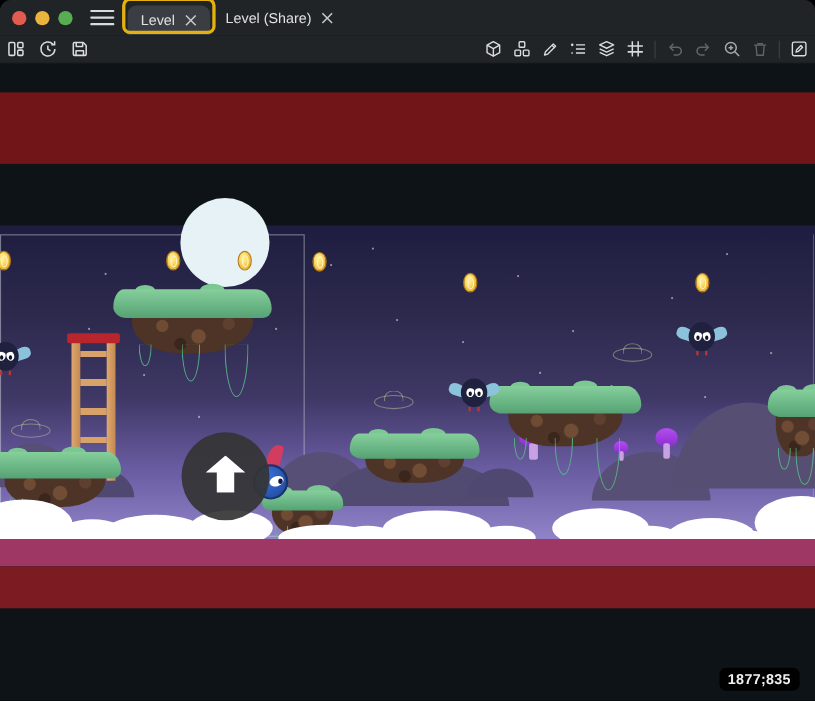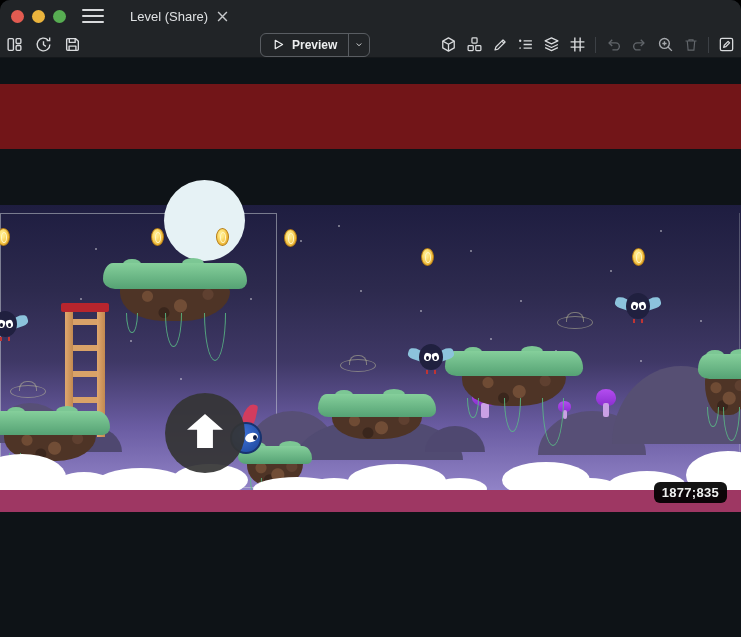--- a/index.html
+++ b/index.html
@@ -35,21 +35,21 @@
   .tb-divider{width:1px;height:16px;background:#3c4045;}
   .preview-btn{display:flex;align-items:stretch;height:24px;border:1px solid #595d62;border-radius:6px;
     color:#eceeef;background:none;overflow:hidden;}
   .preview-main{display:flex;align-items:center;gap:7px;padding:0 11px;font-size:12px;font-weight:bold;
     background:none;border:none;color:inherit;cursor:pointer;font-family:inherit;}
   .preview-chev{display:flex;align-items:center;justify-content:center;width:21px;border:none;
     border-left:1px solid #595d62;background:none;color:inherit;cursor:pointer;}
   .share-btn{display:flex;align-items:center;gap:7px;height:24px;padding:0 13px;border:none;border-radius:6px;
     background:var(--share_purple,#6246df);color:#fff;font-size:12px;font-weight:bold;cursor:pointer;font-family:inherit;}
   
-  .canvas{position:relative;width:741px;height:454px;background:var(--canvas_bg,#0e1317);overflow:hidden;}
+  .canvas{position:relative;width:741px;height:579px;background:var(--canvas_bg,#0e1317);overflow:hidden;}
   .band{position:absolute;left:0;width:100%;}
   .band.red-top{background:var(--band_red_top,#721518);}
   .band.sky{background:linear-gradient(var(--sky_top,#1e1d40) 0%,#2d2a4e 30%,#3f3866 55%,#6a5ca2 78%,var(--sky_bottom,#9183c7) 100%);}
   .band.pink{background:var(--band_pink,#9e3763);}
   .band.red-bottom{background:var(--band_red_bottom,#7d1b23);}
   .star{position:absolute;width:2px;height:2px;border-radius:50%;background:rgba(255,255,255,.5);}
   .moon{position:absolute;border-radius:50%;background:var(--moon,#e6f2f5);}
   .cam-border{position:absolute;border:1px solid rgba(210,215,220,.5);}
   .vguide{position:absolute;width:1px;background:rgba(210,215,220,.28);}
   .mountain{position:absolute;border-radius:50% 50% 14% 14% / 100% 100% 0 0;}
@@ -120,20 +120,31 @@
       <span class="light red"></span>
       <span class="light yel"></span>
       <span class="light grn"></span>
     </div>
     <button class="hamburger">
       <span></span>
         <span></span>
         <span></span>
     </button>
     <div class="tabs">
+      <div class="tabwrap">
+        <button class="tab active">
+          <span>Level</span>
+          <span class="closex">
+            <svg width="11" height="11" viewBox="0 0 10 10" stroke="#c6c8ca" stroke-width="1.3">
+                <path d="M1 1l8 8M9 1l-8 8"></path>
+              </svg>
+          </span>
+        </button>
+        <div class="hlbox"></div>
+      </div>
       <button class="tab">
         <span>Level (Share)</span>
         <span class="closex">
           <svg width="11" height="11" viewBox="0 0 10 10" stroke="#c6c8ca" stroke-width="1.3">
               <path d="M1 1l8 8M9 1l-8 8"></path>
             </svg>
         </span>
         </button>
 
     </div>
@@ -157,33 +168,20 @@
       </button>
       <button class="tbtn">
         <svg width="17" height="17" viewBox="0 0 16 16" fill="none" stroke="currentColor" stroke-width="1.3" stroke-linejoin="round">
             <path d="M2.5 3.5a1 1 0 011-1h7.5l2.5 2.5v7.5a1 1 0 01-1 1h-9a1 1 0 01-1-1z"></path>
             <path d="M5 2.8V6h5.5V2.8"></path>
             <path d="M4.8 13.3V9.5h6.4v3.8"></path>
           </svg>
       </button>
     </div>
     <div class="tb-center">
-      <div class="preview-btn">
-        <button class="preview-main">
-          <svg width="13" height="13" viewBox="0 0 16 16" fill="none" stroke="currentColor" stroke-width="1.5" stroke-linejoin="round">
-              <path d="M4 2.8l9 5.2-9 5.2z"></path>
-            </svg>
-          <span>Preview</span>
-        </button>
-        <button class="preview-chev">
-          <svg width="11" height="11" viewBox="0 0 16 16" fill="none" stroke="currentColor" stroke-width="1.8">
-              <path d="M3.5 6l4.5 4.5L12.5 6"></path>
-            </svg>
-        </button>
-      </div>
     </div>
     <div class="tb-right">
       <button class="tbtn">
         <svg width="17" height="17" viewBox="0 0 16 16" fill="none" stroke="currentColor" stroke-width="1.2" stroke-linejoin="round">
             <path d="M8 1.8l5.4 3v6.4L8 14.2l-5.4-3V4.8z"></path>
             <path d="M2.6 4.8L8 7.8l5.4-3M8 7.8v6.4"></path>
           </svg>
       </button>
       <button class="tbtn">
         <svg width="17" height="17" viewBox="0 0 16 16" fill="none" stroke="currentColor" stroke-width="1.2" stroke-linejoin="round">

